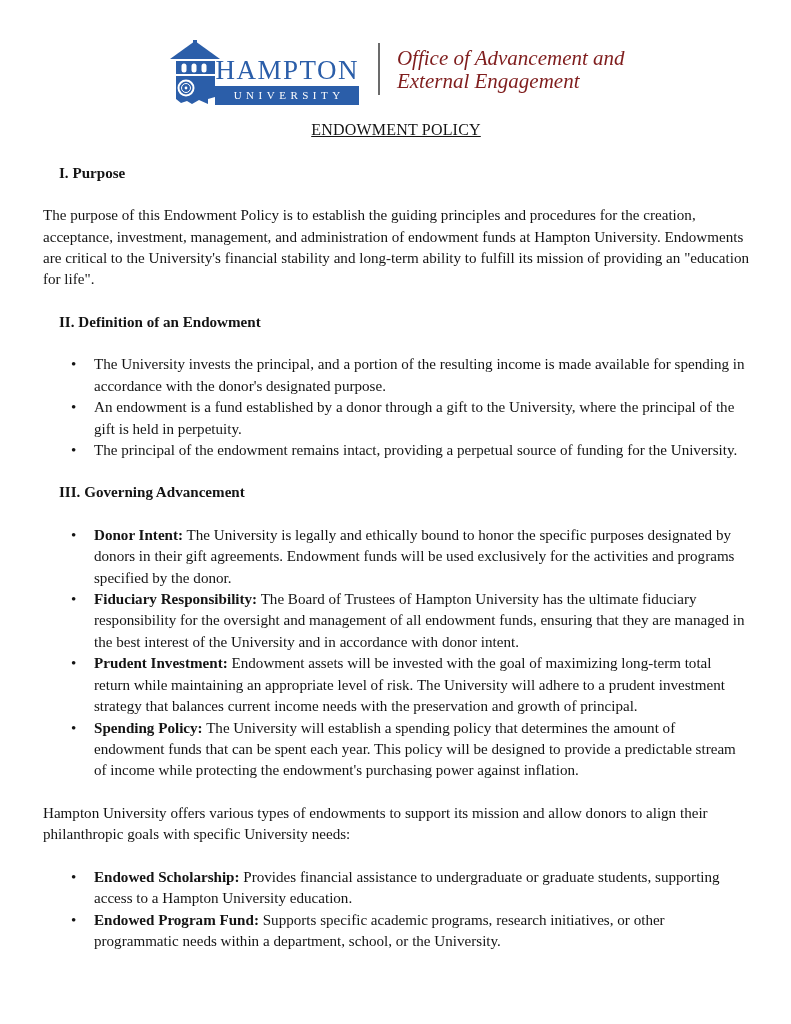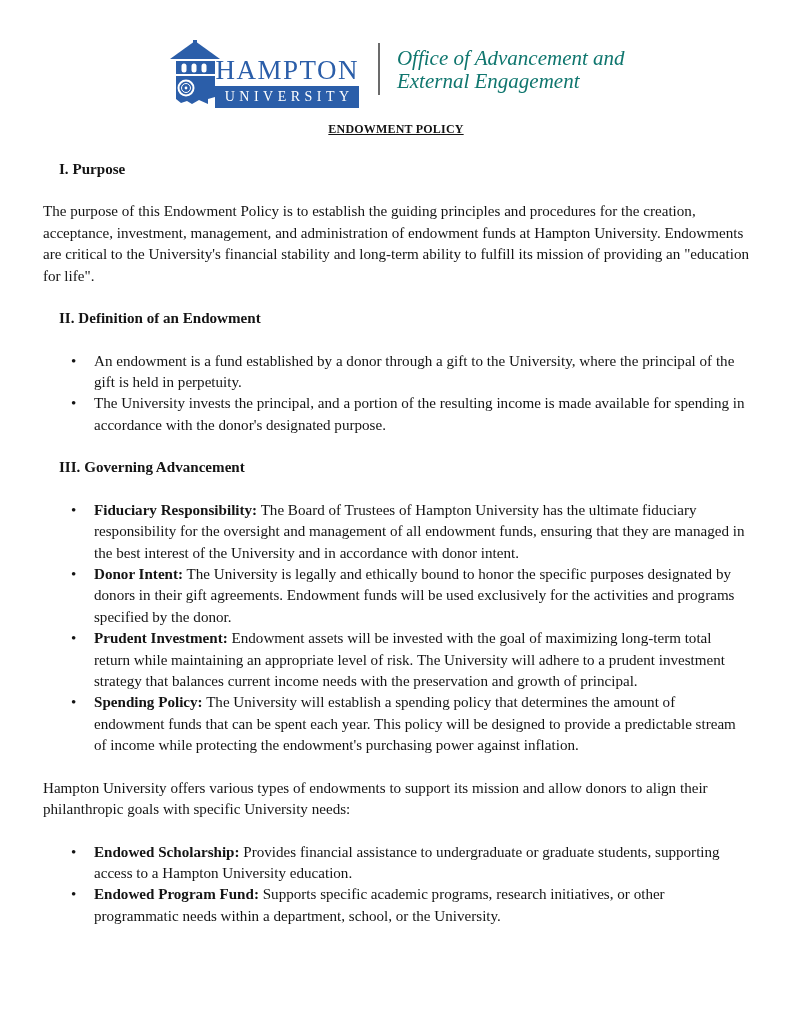--- a/index.html
+++ b/index.html
@@ -30,45 +30,45 @@
     font-family:"Liberation Serif", serif;
     font-size:27px; line-height:1;
     letter-spacing:1.5px;
     color:var(--brand-blue);
     font-weight:normal;
   }
   .logo-subname {
     margin-top:2px;
     background:var(--brand-blue);
     color:#ffffff;
-    font-size:14px; line-height:1;
+    font-size:11px; line-height:1;
     letter-spacing:4.5px;
     padding:4px 5px 4px 9px;
     align-self:stretch;
     text-align:center;
     white-space:nowrap;
   }
   .logo-divider {
     width:2px; height:52px;
     background:#6b6b6b;
     margin:3px 17px 0 19px;
     flex:0 0 auto;
   }
   .office {
     text-align:left;
     font-style:italic;
     font-size:21px;
     line-height:1.1;
-    color:#0f766e;
+    color:#7f1d1d;
     padding-top:7px;
     white-space:nowrap;
   }
   .doc-title {
-    font-size:12px;
-    font-weight:bold;
+    font-size:16px;
+    font-weight:normal;
     text-decoration:underline;
     text-align:center;
     margin:13px 0 0 0;
     letter-spacing:0.2px;
   }
   
   main { display:block; }
   h2 { font-size:15.1px; font-weight:bold; margin:21px 16px; }
   p  { margin:16px 0 21px 0; }
   ul { margin:0 0 21px 0; padding:0 0 0 51px; list-style:none; }
@@ -127,30 +127,31 @@
   <main>
 
     <section>
       <h2>I. Purpose</h2>
       <p>The purpose of this Endowment Policy is to establish the guiding principles and procedures for the creation, acceptance, investment, management, and administration of endowment funds at Hampton University. Endowments are critical to the University's financial stability and long-term ability to fulfill its mission of providing an "education for life".</p>
     </section>
 
     <section>
       <h2>II. Definition of an Endowment</h2>
       <ul>
+        <li><span>The University invests the principal, and a portion of the resulting income is made available for spending in accordance with the donor's designated purpose.</span></li>
         <li><span>An endowment is a fund established by a donor through a gift to the University, where the principal of the gift is held in perpetuity.</span></li>
-        <li><span>The University invests the principal, and a portion of the resulting income is made available for spending in accordance with the donor's designated purpose.</span></li>
+        <li><span>The principal of the endowment remains intact, providing a perpetual source of funding for the University.</span></li>
       </ul>
     </section>
 
     <section>
       <h2>III. Governing Advancement</h2>
       <ul>
+        <li><span class="b">Donor Intent:</span><span> The University is legally and ethically bound to honor the specific purposes designated by donors in their gift agreements. Endowment funds will be used exclusively for the activities and programs specified by the donor.</span></li>
         <li><span class="b">Fiduciary Responsibility:</span><span> The Board of Trustees of Hampton University has the ultimate fiduciary responsibility for the oversight and management of all endowment funds, ensuring that they are managed in the best interest of the University and in accordance with donor intent.</span></li>
-        <li><span class="b">Donor Intent:</span><span> The University is legally and ethically bound to honor the specific purposes designated by donors in their gift agreements. Endowment funds will be used exclusively for the activities and programs specified by the donor.</span></li>
         <li><span class="b">Prudent Investment:</span><span> Endowment assets will be invested with the goal of maximizing long-term total return while maintaining an appropriate level of risk. The University will adhere to a prudent investment strategy that balances current income needs with the preservation and growth of principal.</span></li>
         <li><span class="b">Spending Policy:</span><span> The University will establish a spending policy that determines the amount of endowment funds that can be spent each year. This policy will be designed to provide a predictable stream of income while protecting the endowment's purchasing power against inflation.</span></li>
       </ul>
     </section>
 
     <section>
       <p>Hampton University offers various types of endowments to support its mission and allow donors to align their philanthropic goals with specific University needs:</p>
       <ul>
         <li><span class="b">Endowed Scholarship:</span><span> Provides financial assistance to undergraduate or graduate students, supporting access to a Hampton University education.</span></li>
         <li><span class="b">Endowed Program Fund:</span><span> Supports specific academic programs, research initiatives, or other programmatic needs within a department, school, or the University.</span></li>

